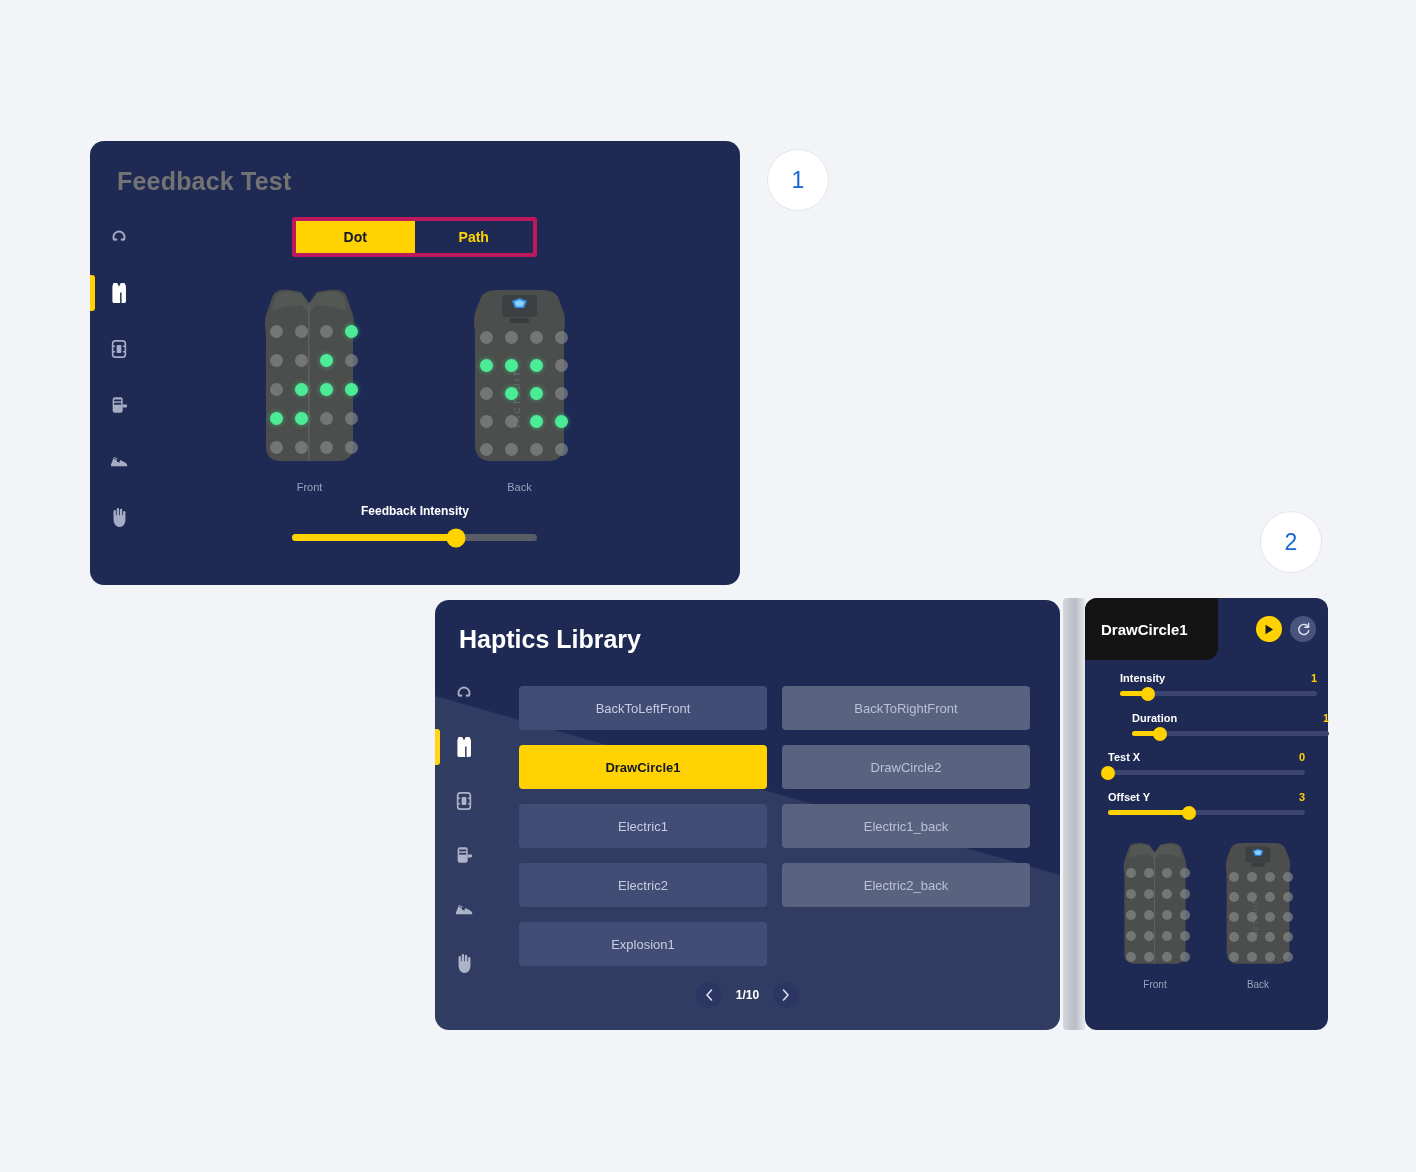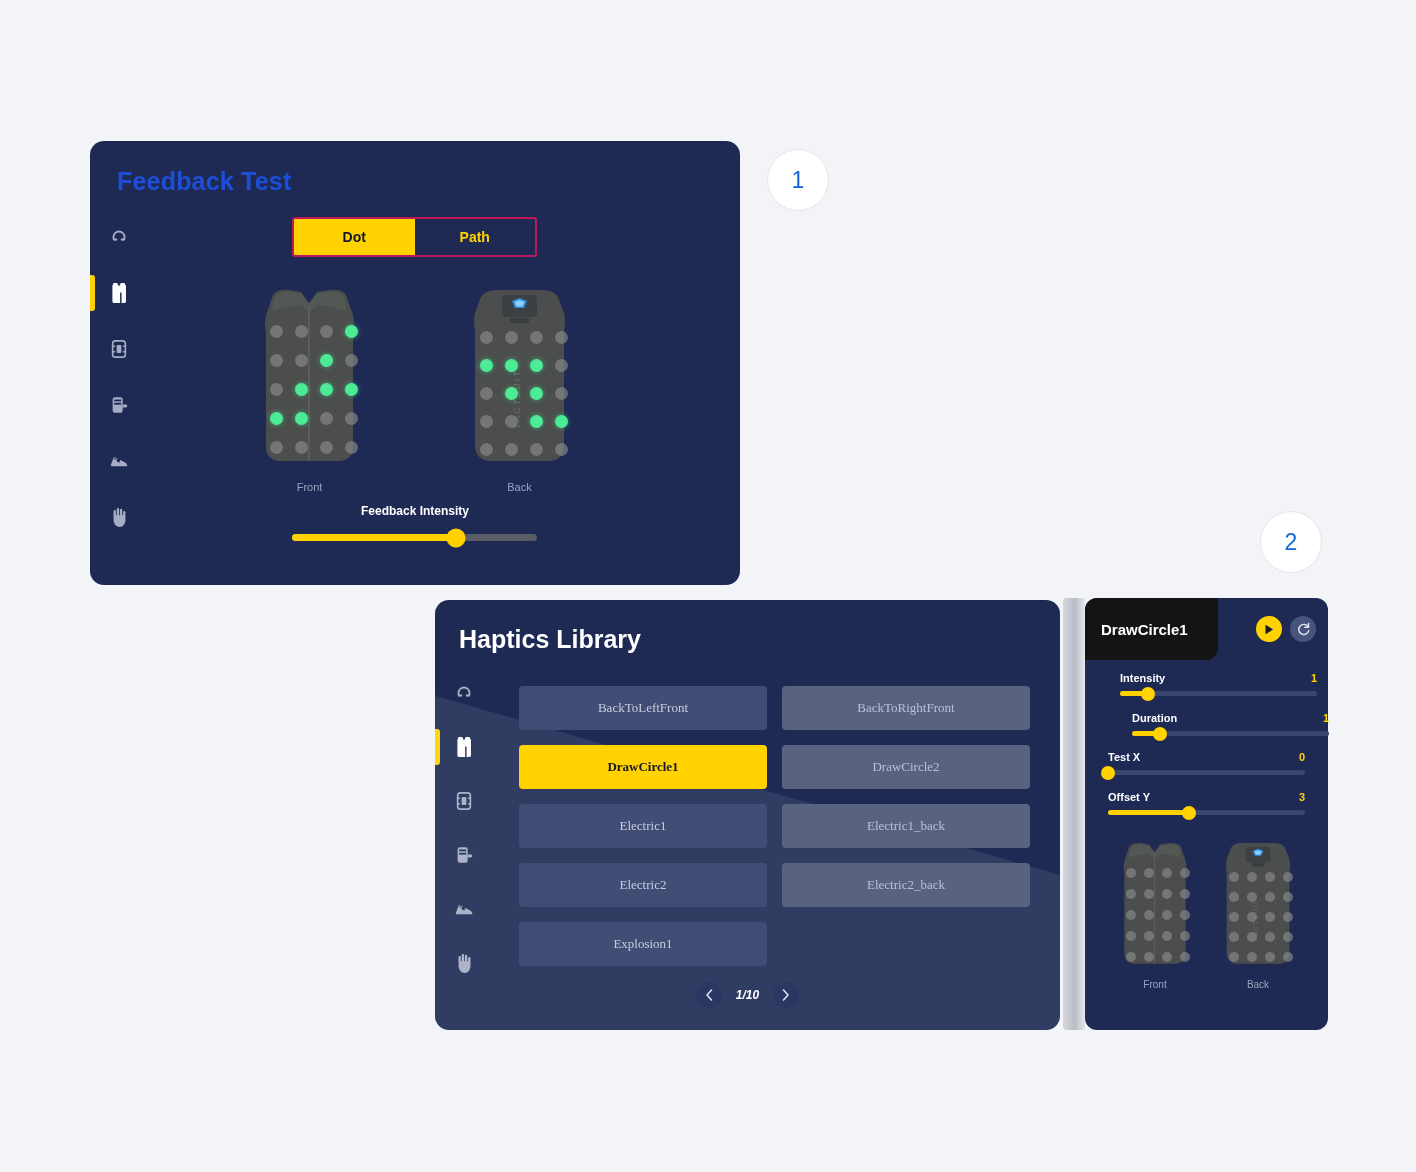--- a/index.html
+++ b/index.html
@@ -36,25 +36,25 @@
   .side-item svg { display:block; }
   .side-active-bar {
     position:absolute; left:0; width:5px; height:36px;
     background:#ffd200; border-radius:0 3px 3px 0;
   }
 
   
   #feedback-panel { left:90px; top:141px; width:650px; height:444px; }
   .panel-title {
     position:absolute; left:117px; top:167px;
-    font-size:25px; font-weight:bold; color:#1d4ed8; letter-spacing:.2px;
+    font-size:25px; font-weight:bold; color:#737373; letter-spacing:.2px;
   }
   .toggle-group {
     position:absolute; left:292px; top:217px; width:245px; height:40px;
-    border:2px solid #be185d; border-radius:3px; overflow:hidden; display:flex;
+    border:4px solid #be185d; border-radius:3px; overflow:hidden; display:flex;
   }
   .toggle-btn {
     flex:1; display:flex; align-items:center; justify-content:center;
     font-size:14px; font-weight:bold;
   }
   .toggle-btn.active { background:#ffd200; color:#14182b; }
   .toggle-btn.inactive { background:transparent; color:#ffd200; }
 
   
   .vest-wrap { position:absolute; }
@@ -87,32 +87,32 @@
   
   #library-panel { left:435px; top:600px; width:625px; height:430px; overflow:hidden; }
   .lib-title { position:absolute; left:459px; top:625px; font-size:25px; font-weight:bold; color:#fff; }
   .lib-grid {
     position:absolute; left:519px; top:686px; width:511px;
     display:grid; grid-template-columns:248px 248px; gap:15px 15px;
   }
   .lib-item {
     height:44px; border-radius:4px;
     display:flex; align-items:center; justify-content:center;
-    font-size:13px; color:#c7cde0; background:#424d75;font-family:Liberation Serif, serif;
+    font-size:13px; color:#c7cde0; background:#424d75;
   }
   .lib-item.dim { background:#596380; color:#b9c0d4; }
   .lib-item.selected { background:#ffd200; color:#14182b; font-weight:bold; }
   .glare {
     position:absolute; left:0; top:0; width:100%; height:100%;
     pointer-events:none;
     background: linear-gradient(196deg, rgba(255,255,255,0) 45%, rgba(255,255,255,0.085) 45.3%, rgba(255,255,255,0.085) 100%);
   }
   .pager {
     position:absolute; left:0; right:0; bottom:22px;
-    display:flex; align-items:center; justify-content:center; gap:14px;font-style:italic;
+    display:flex; align-items:center; justify-content:center; gap:14px;
   }
   .pager-btn {
     width:26px; height:26px; border-radius:50%; background:#2b3662;
     display:flex; align-items:center; justify-content:center;
     color:#dfe3ee; font-size:13px;
   }
   .pager-text { font-size:12px; color:#ffffff; font-weight:bold; }
 
   
   #detail-edge {

